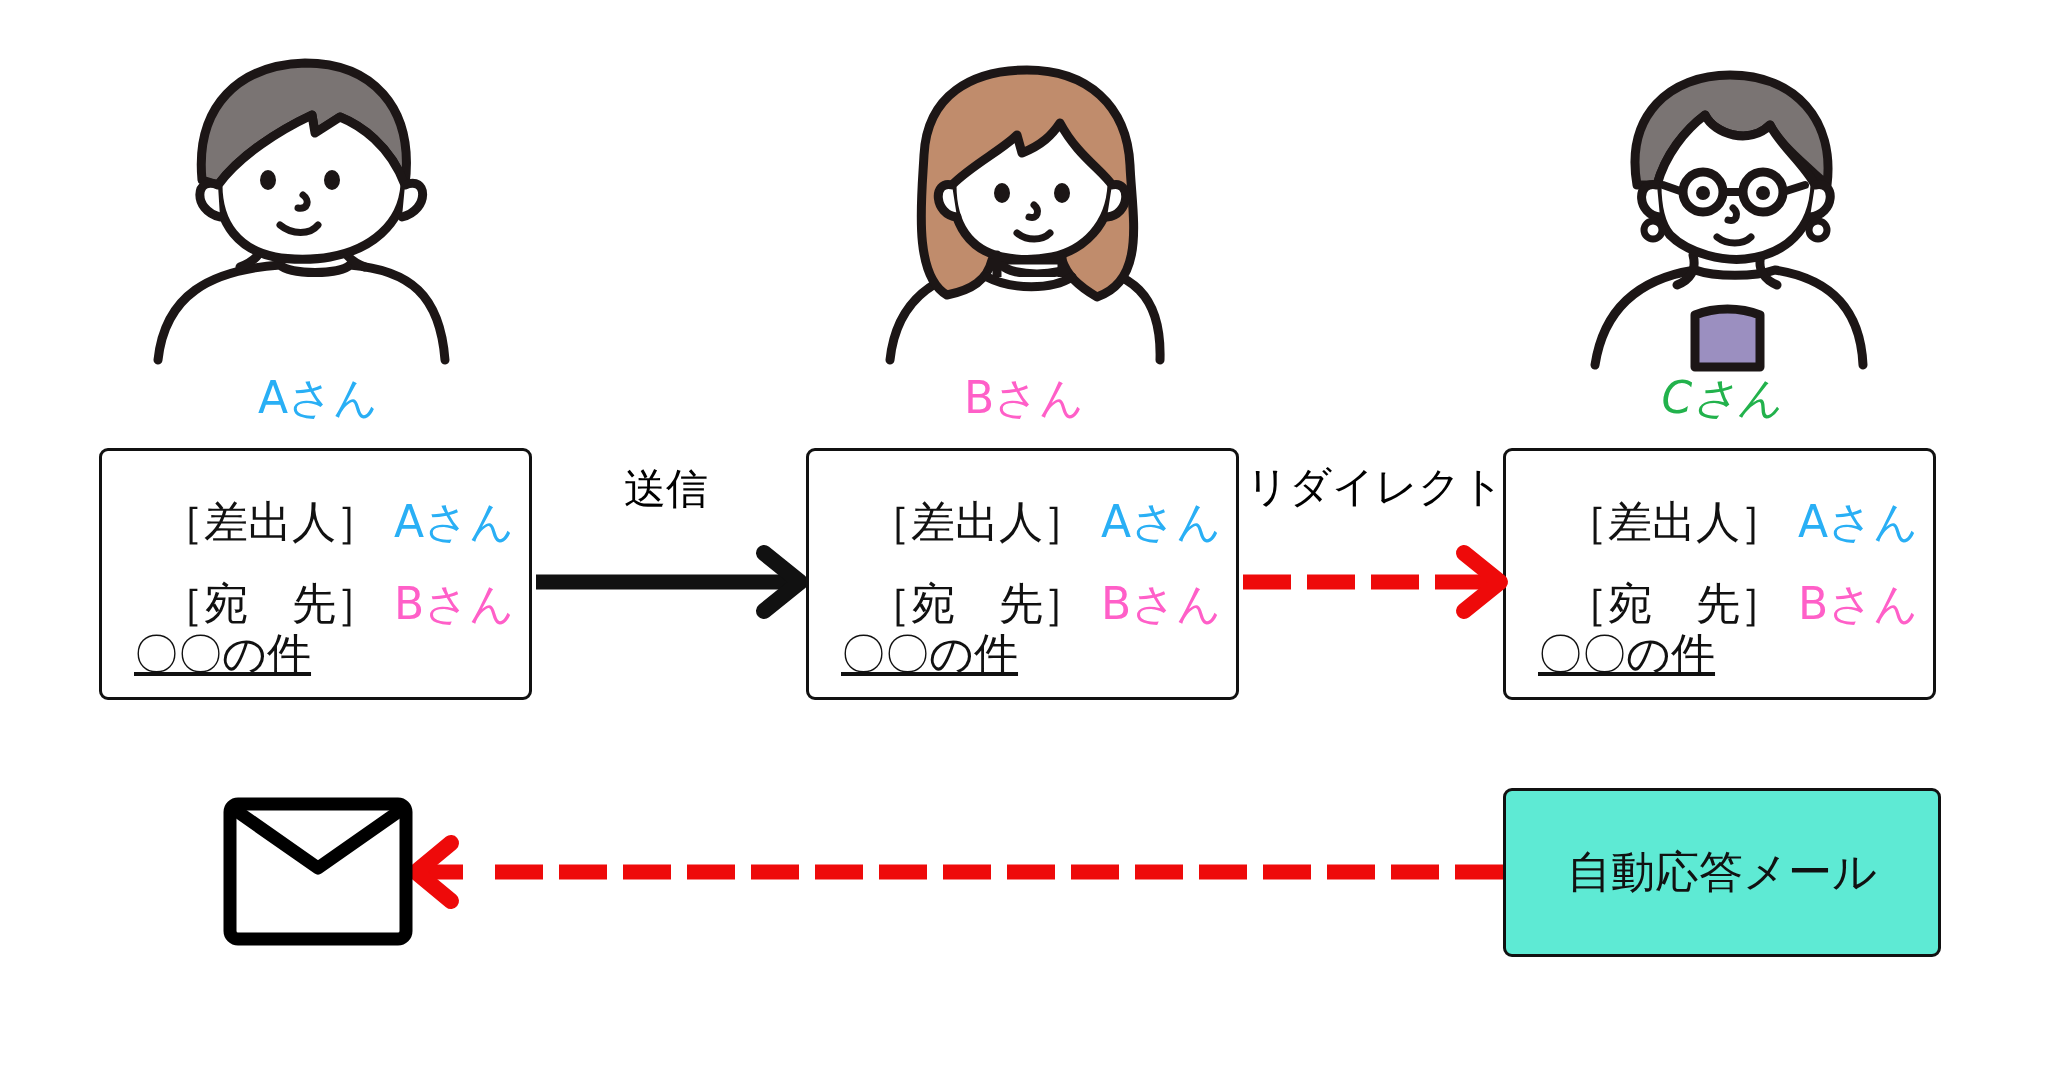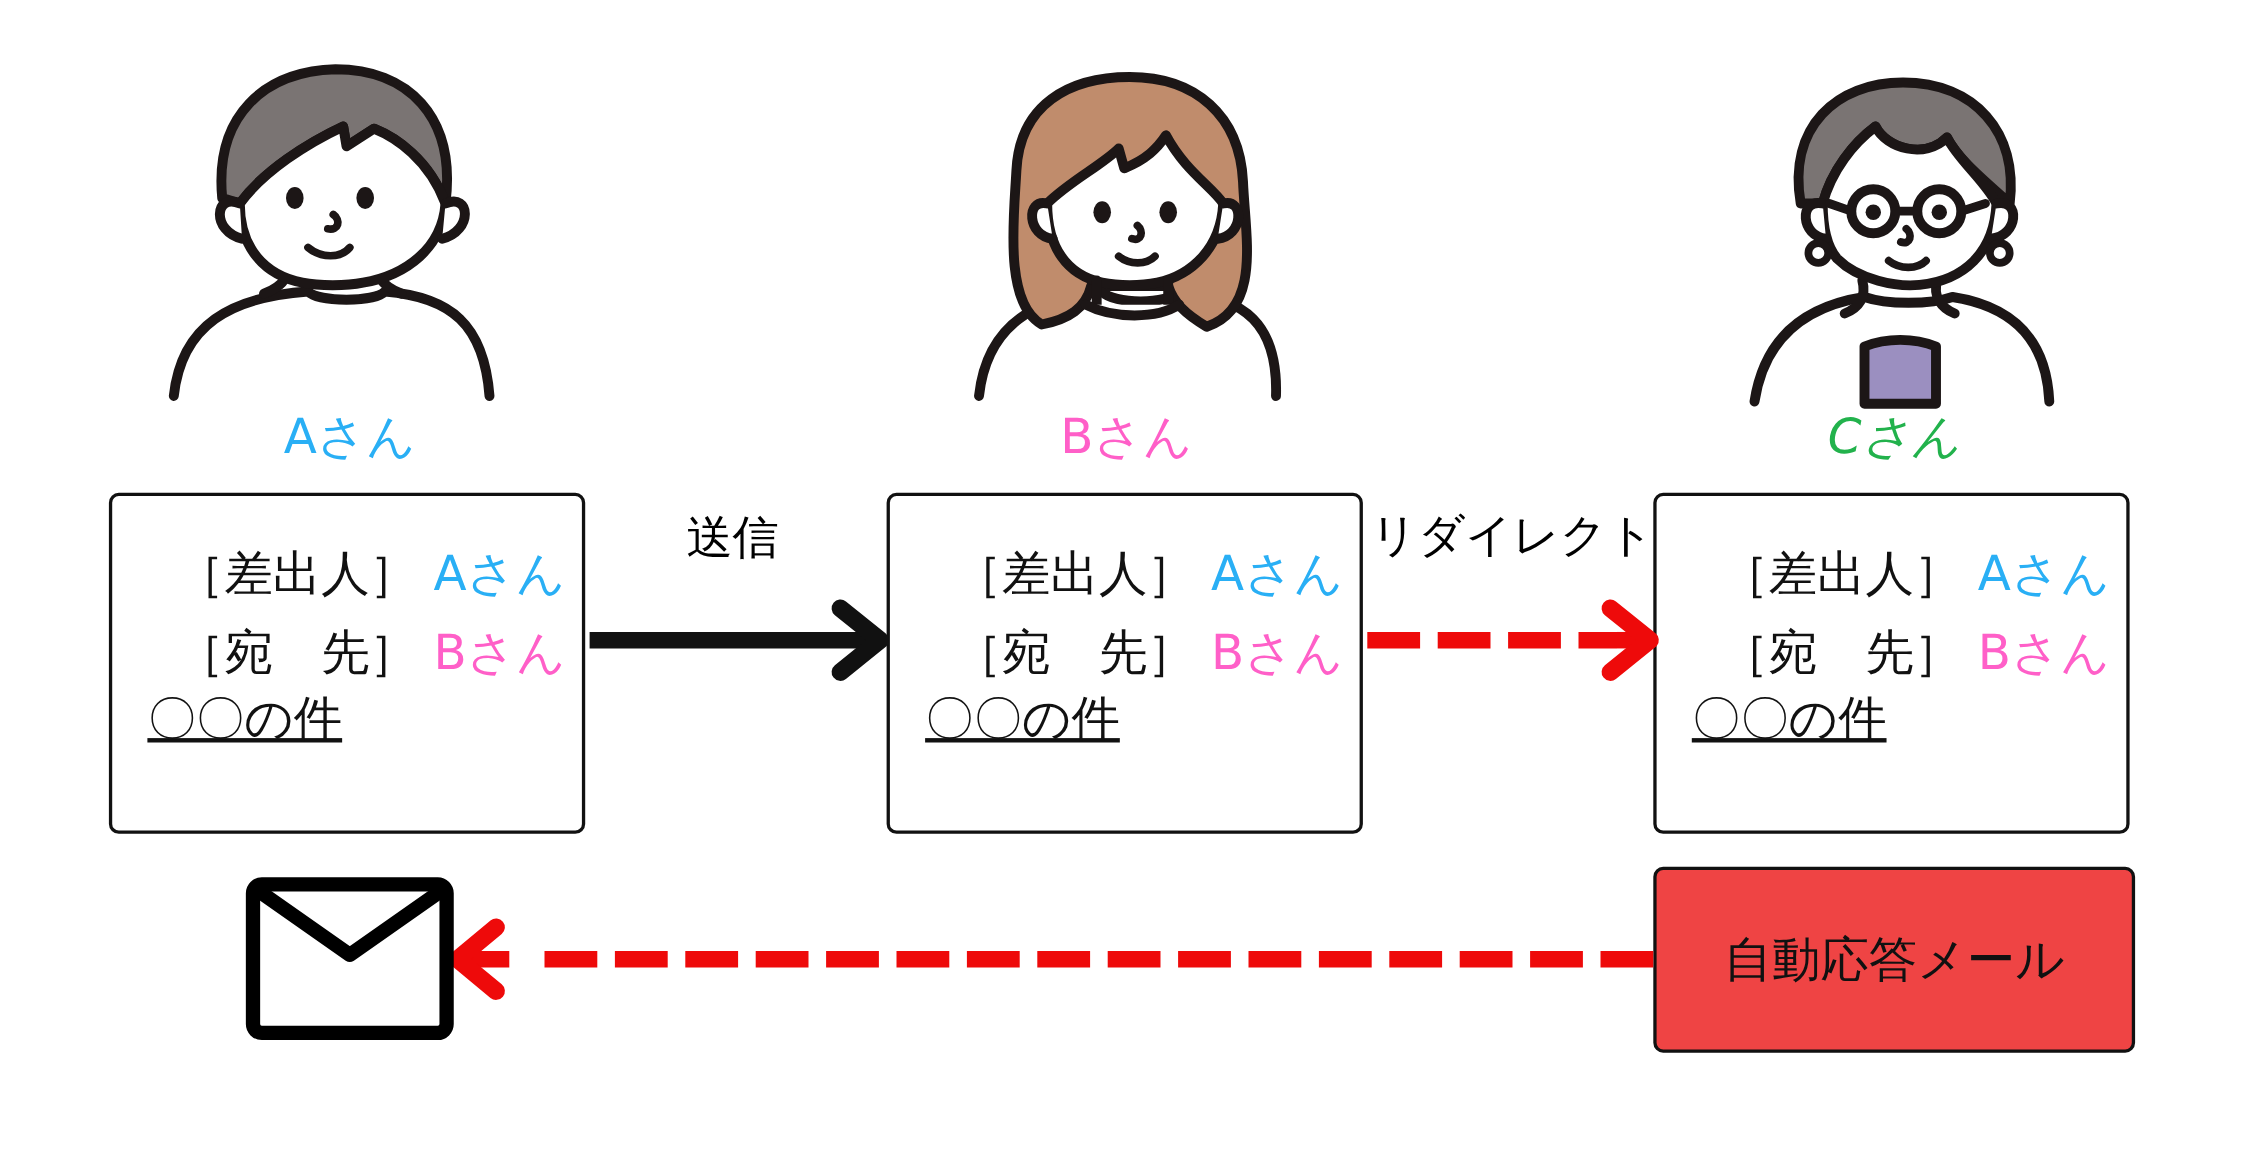--- a/index.html
+++ b/index.html
@@ -1,30 +1,30 @@
 <!DOCTYPE html>
 <html><head>
 <meta charset="utf-8">
 <style>
   html, body { margin: 0; padding: 0; background: #ffffff; }
   body { width: 2048px; height: 1067px; position: relative; overflow: hidden;
          font-family: "DejaVu Sans", "Liberation Sans", sans-serif; color: #111; }
   .person { position: absolute; width: 320px; height: 330px; }
   .person svg { width: 100%; height: 100%; overflow: visible; }
   .name-label { position: absolute; width: 300px; text-align: center; font-size: 44px; line-height: 48px; top: 374px; }
-  .mailbox { position: absolute; top: 448px; width: 433px; height: 310px; border: 3px solid #111; border-radius: 9px; background: #fff; box-sizing: border-box; }
+  .mailbox { position: absolute; top: 448px; width: 433px; height: 252px; border: 3px solid #111; border-radius: 9px; background: #fff; box-sizing: border-box; }
   .mailbox .row { position: absolute; font-size: 44px; line-height: 50px; white-space: pre; }
   .mailbox .row1 { left: 58px; top: 46px; }
-  .mailbox .row2 { left: 58px; top: 118px; }
+  .mailbox .row2 { left: 58px; top: 128px; }
   .mailbox .row3 { left: 32px; top: 178px; text-decoration: underline; }
   .bracket { color: #111; }
   .val-a { color: #29aff5; margin-left: 14px; }
   .val-b { color: #ff5fc8; margin-left: 14px; }
   .flow-label { position: absolute; font-size: 42px; line-height: 46px; white-space: nowrap; }
-  .autoreply { position: absolute; left: 1503px; top: 788px; width: 438px; height: 169px; border: 3px solid #111; border-radius: 9px; box-sizing: border-box; background: #ef4444; display: flex; align-items: center; justify-content: center; font-size: 44px; }
+  .autoreply { position: absolute; left: 1503px; top: 788px; width: 438px; height: 169px; border: 3px solid #111; border-radius: 9px; box-sizing: border-box; background: #5eead4; display: flex; align-items: center; justify-content: center; font-size: 44px; }
   #arrows { position: absolute; left: 0; top: 0; width: 2048px; height: 1067px; pointer-events: none; }
 </style>
 </head>
 <body>
 
 <div class="person" style="left:140px; top:45px;">
   <svg viewBox="0 0 320 330">
 
     <path d="M18 315 C25 250 70 225 140 220 C150 230 200 230 210 220 C270 225 300 250 305 315" fill="#fff" stroke="#1c1616" stroke-width="9" stroke-linecap="round"></path>
 

